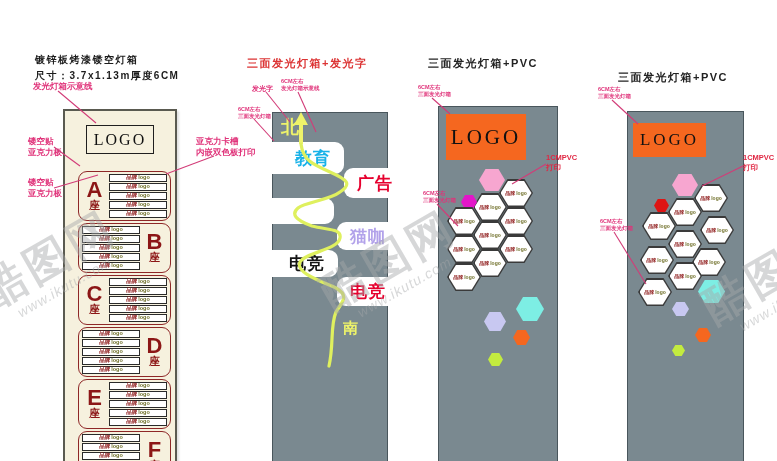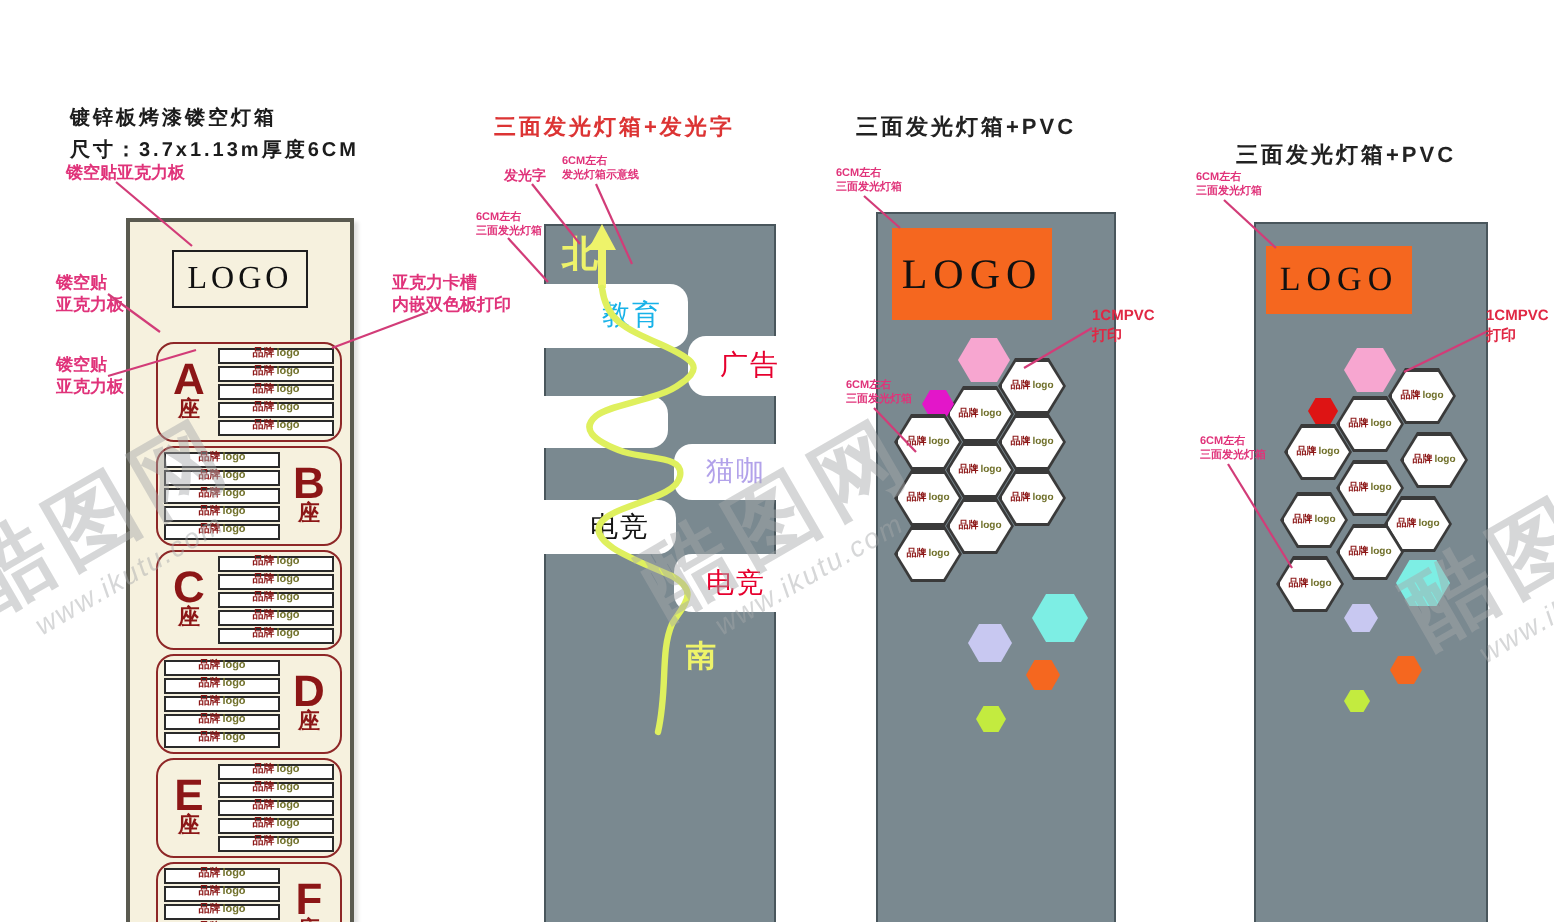--- a/index.html
+++ b/index.html
@@ -22,21 +22,21 @@
              color:#8c1616;font-weight:bold;line-height:.85;}
   .letterbox .letter{font-size:22px;}
   .letterbox .seat{font-size:11px;margin-top:1px;}
   .rows{flex:1;display:flex;flex-direction:column;justify-content:center;gap:1.4px;}
   .brandrow{background:#fff;border:1px solid #2a2a2a;height:7.4px;display:flex;align-items:center;
             justify-content:center;font-size:5.5px;font-weight:bold;color:#8c1616;line-height:1;}
   .brandrow .en,.hexlabel .en{color:#70702a;margin-left:1px;}
 
   
   .tab{position:absolute;background:#fff;border-radius:9px;display:flex;align-items:center;
-       font-weight:normal;font-size:14px;letter-spacing:1px;}
+       font-weight:bold;font-size:17px;letter-spacing:1px;}
   .tab.left{justify-content:flex-end;padding-right:13px;}
   .tab.right{justify-content:center;}
   #p2-north{position:absolute;left:8px;top:2px;font-size:18px;font-weight:bold;color:#eef36a;}
   #p2-south{position:absolute;left:70px;top:206px;font-size:15px;font-weight:bold;color:#eef36a;}
 
   
   .orange-logo{position:absolute;background:#f5671f;display:flex;align-items:center;justify-content:center;
                font-family:"Liberation Serif","DejaVu Serif",serif;color:#111;}
   #p3-logo{left:7px;top:7px;width:80px;height:46px;font-size:21px;letter-spacing:3px;}
   #p4-logo{left:5px;top:11px;width:73px;height:34px;font-size:17px;letter-spacing:3px;}
@@ -382,21 +382,21 @@
             <div class="hexlabel"><span>品牌</span><span class="en">logo</span></div>
           </div>
         </div>
         <div class="hex" style="left: 70px; top: 168px; width: 27px; height: 23px; background: rgb(125, 238, 228);"></div>
         <div class="hex" style="left: 44px; top: 190px; width: 17px; height: 14px; background: rgb(200, 200, 241);"></div>
         <div class="hex" style="left: 67px; top: 216px; width: 16px; height: 14px; background: rgb(245, 103, 31);"></div>
         <div class="hex" style="left: 44px; top: 233px; width: 13px; height: 11px; background: rgb(195, 235, 63);"></div>
       </div>
   </div>
 
-  <div class="ann" id="a-p1-top">镂空贴亚克力板</div>
+  <div class="ann" id="a-p1-top">发光灯箱示意线</div>
   <div class="ann" id="a-p1-left1">镂空贴
 亚克力板</div>
   <div class="ann" id="a-p1-left2">镂空贴
 亚克力板</div>
   <div class="ann" id="a-p1-right">亚克力卡槽
 内嵌双色板打印</div>
   <div class="ann" id="a-p2-glow">发光字</div>
   <div class="ann" id="a-p2-top">6CM左右
 发光灯箱示意线</div>
   <div class="ann" id="a-p2-left">6CM左右

